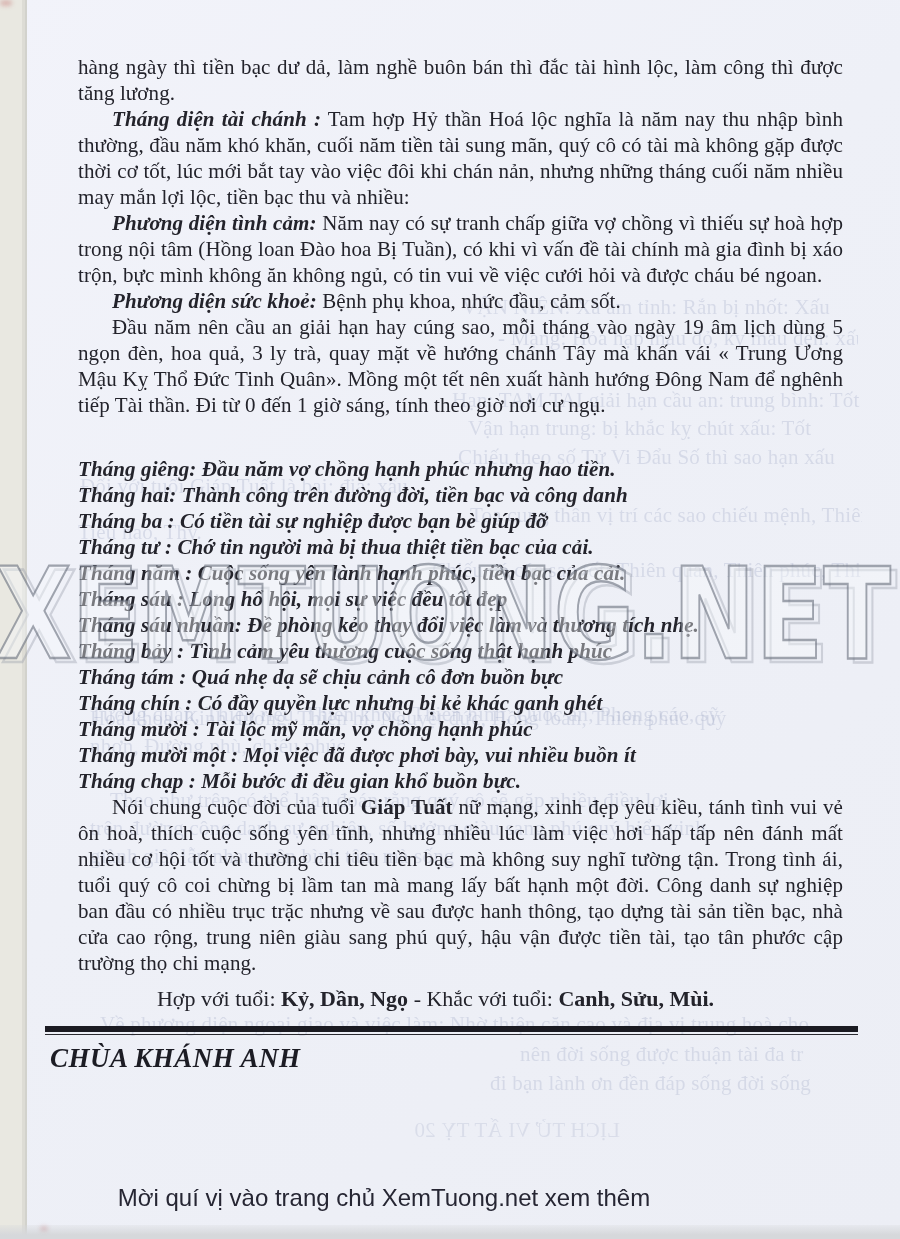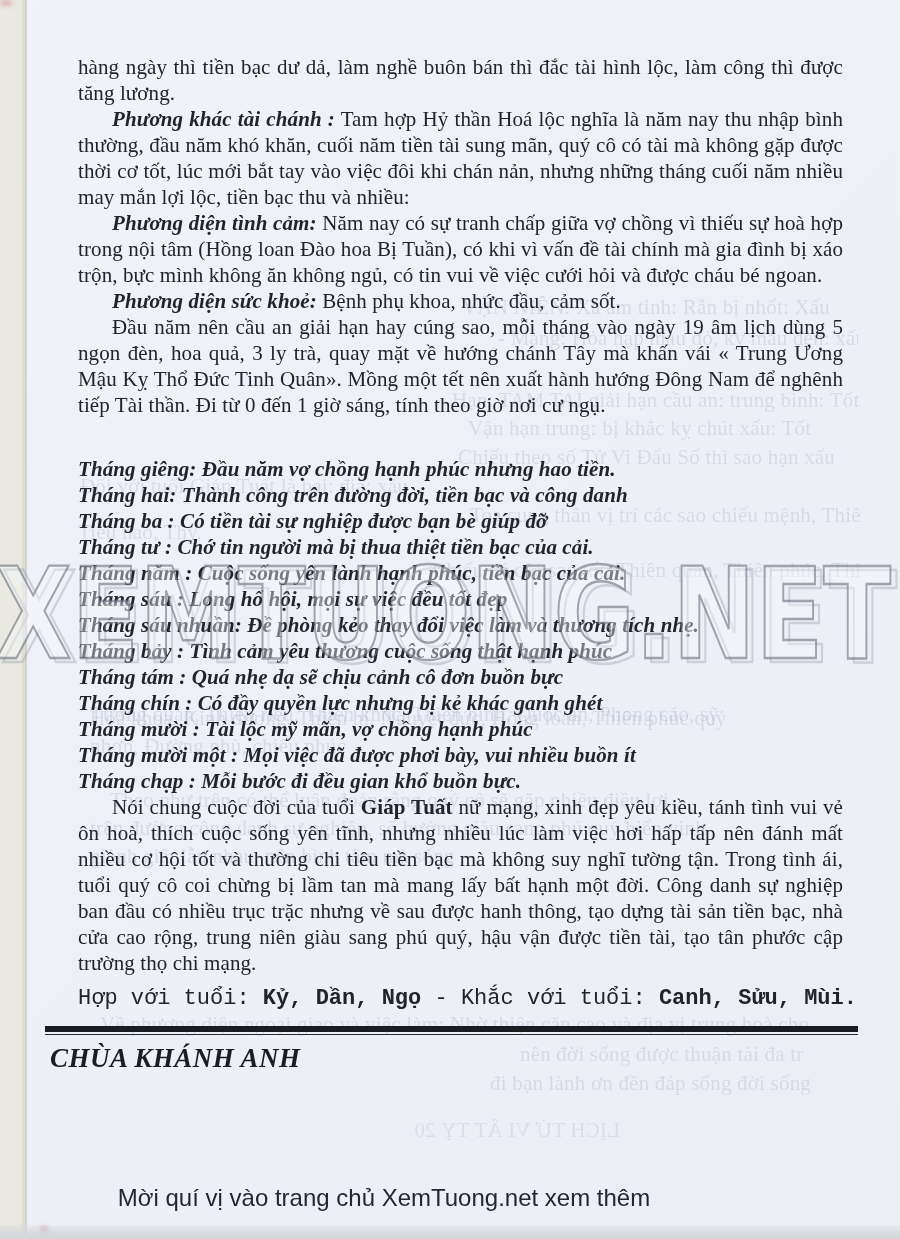--- a/index.html
+++ b/index.html
@@ -21,21 +21,21 @@
 
   .content{position:absolute;left:0;top:0;width:900px;padding:54px 57px 0 78px;box-sizing:border-box;z-index:3;}
   .para{margin:0;font-size:21px;line-height:26px;text-align:justify;letter-spacing:.1px;}
   .para.indent{text-indent:34px;}
   .b{font-weight:bold;}
   .lead{font-weight:bold;font-style:italic;}
 
   .months{margin:38px 0 0 0;}
   .months .month{font-size:21px;line-height:26px;font-weight:bold;font-style:italic;white-space:nowrap;letter-spacing:.1px;}
 
-  .compat{margin:10px 50px 0 0;text-align:left;font-size:22px;line-height:26px;font-family:Liberation Mono, monospace;}
+  .compat{margin:10px 50px 0 0;text-align:center;font-size:22px;line-height:26px;}
   .compat div{white-space:nowrap;}
 
   .rule{margin:14px 0 0 -33px;width:813px;height:10px;
     background:linear-gradient(180deg,#1b1b22 0 6px,transparent 6px 8px,#2a2a30 8px 9px,transparent 9px);}
   .temple{margin:6px 0 0 -28px;font-size:27px;line-height:32px;font-weight:bold;font-style:italic;letter-spacing:.5px;color:#1c1c24;}
 
   .footer{position:absolute;left:0;top:1184px;width:768px;text-align:center;z-index:4;
     font-family:"Liberation Sans","DejaVu Sans",sans-serif;font-size:24px;color:#262633;}
 
   .wm{position:absolute;left:-8px;top:560px;width:912px;height:122px;z-index:5;pointer-events:none;}
@@ -75,21 +75,21 @@
   <div class="edge-left"></div>
   <div class="edge-bottom"></div>
   <div class="smudge tl"></div>
   <div class="smudge bl"></div>
 
   <div class="content">
 
     <p class="para">hàng ngày thì tiền bạc dư dả, làm nghề buôn bán thì đắc tài hình lộc, làm công thì được tăng lương.</p>
 
     <p class="para indent">
-      <span class="lead">Phương khác tài chánh :</span><span class="sbody"> Tam hợp Hỷ thần Hoá lộc nghĩa là năm nay thu nhập bình thường, đầu năm khó khăn, cuối năm tiền tài sung mãn, quý cô có tài mà không gặp được thời cơ tốt, lúc mới bắt tay vào việc đôi khi chán nản, nhưng những tháng cuối năm nhiều may mắn lợi lộc, tiền bạc thu và nhiều:</span>
+      <span class="lead">Tháng diện tài chánh :</span><span class="sbody"> Tam hợp Hỷ thần Hoá lộc nghĩa là năm nay thu nhập bình thường, đầu năm khó khăn, cuối năm tiền tài sung mãn, quý cô có tài mà không gặp được thời cơ tốt, lúc mới bắt tay vào việc đôi khi chán nản, nhưng những tháng cuối năm nhiều may mắn lợi lộc, tiền bạc thu và nhiều:</span>
     </p>
 
     <p class="para indent">
       <span class="lead">Phương diện tình cảm:</span><span class="sbody"> Năm nay có sự tranh chấp giữa vợ chồng vì thiếu sự hoà hợp trong nội tâm (Hồng loan Đào hoa Bị Tuần), có khi vì vấn đề tài chính mà gia đình bị xáo trộn, bực mình không ăn không ngủ, có tin vui về việc cưới hỏi và được cháu bé ngoan.</span>
     </p>
 
     <p class="para indent">
       <span class="lead">Phương diện sức khoẻ:</span><span class="sbody"> Bệnh phụ khoa, nhức đầu, cảm sốt.</span>
     </p>
 

